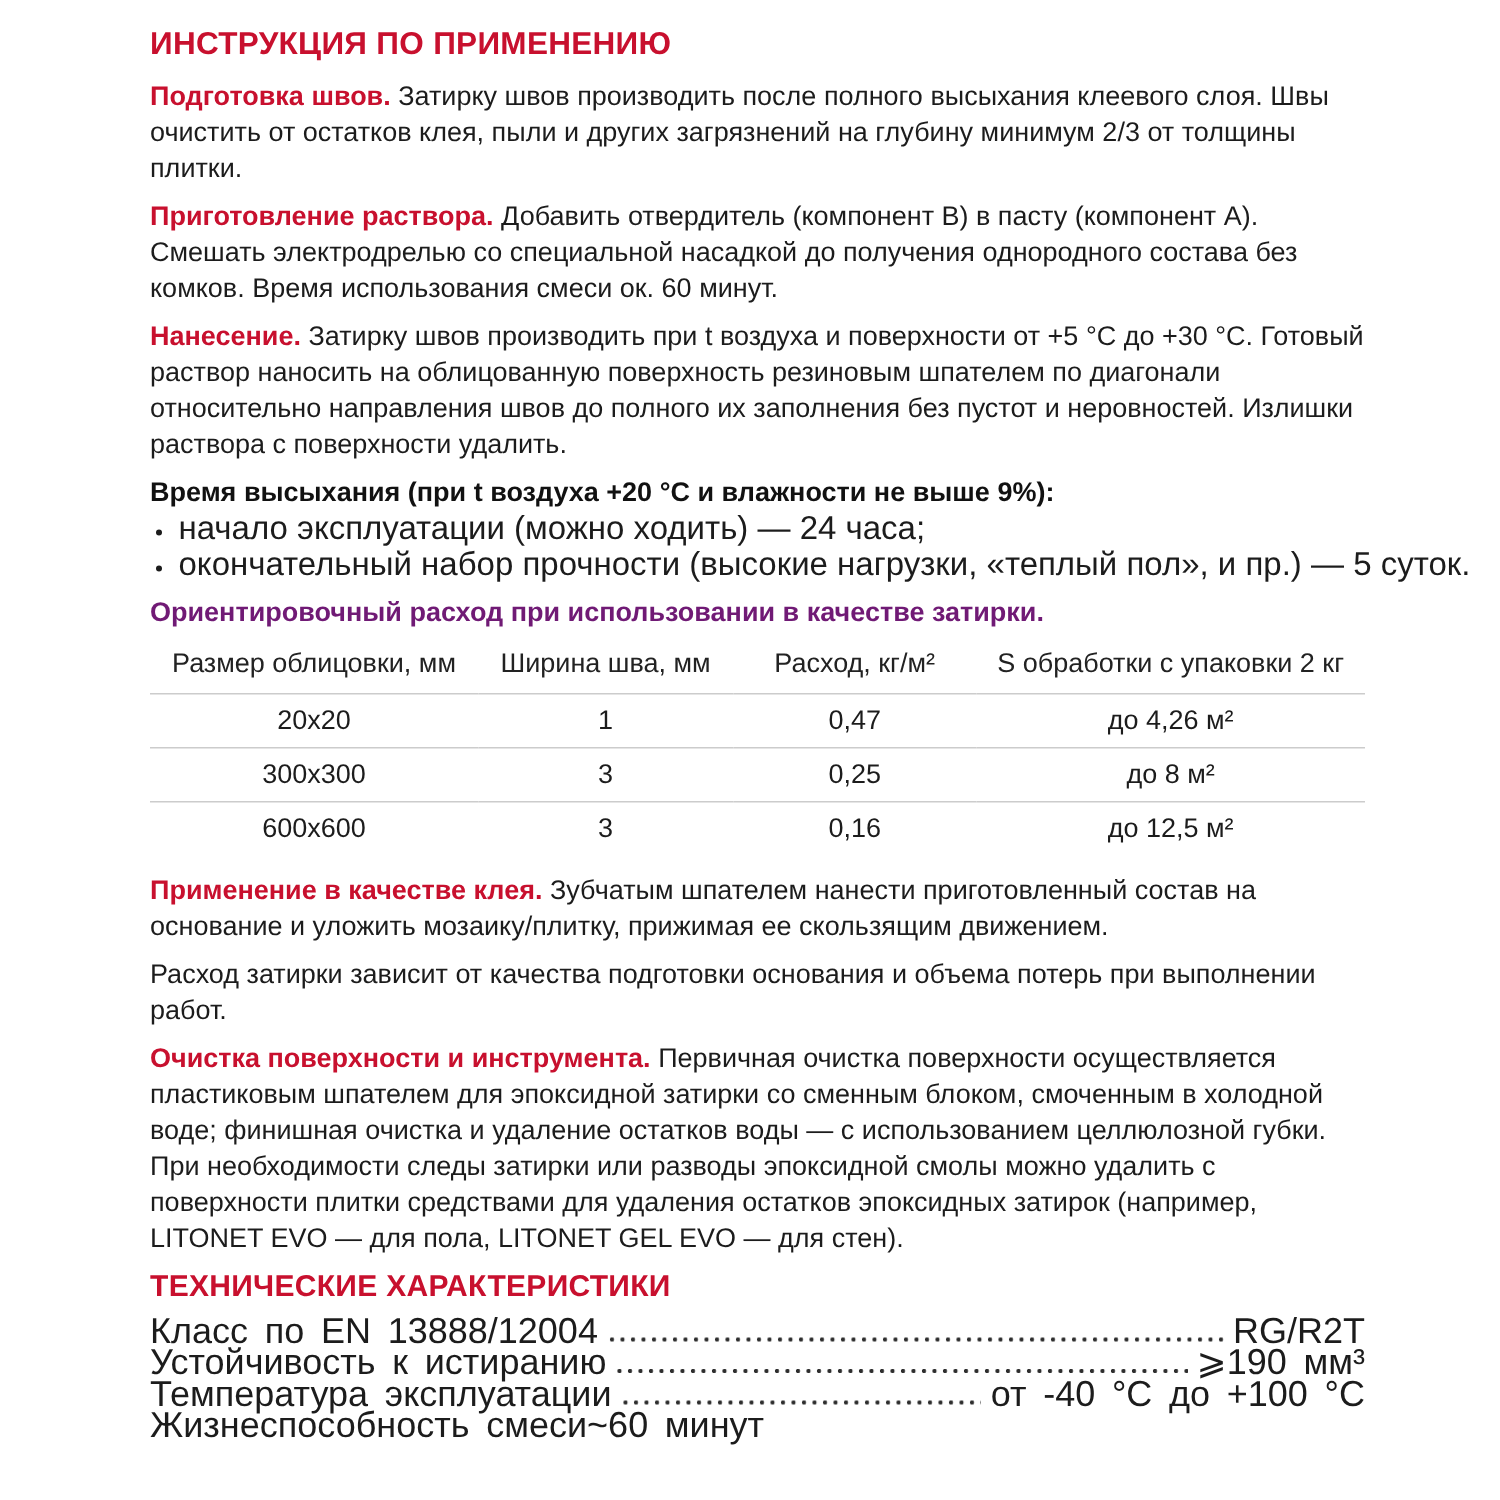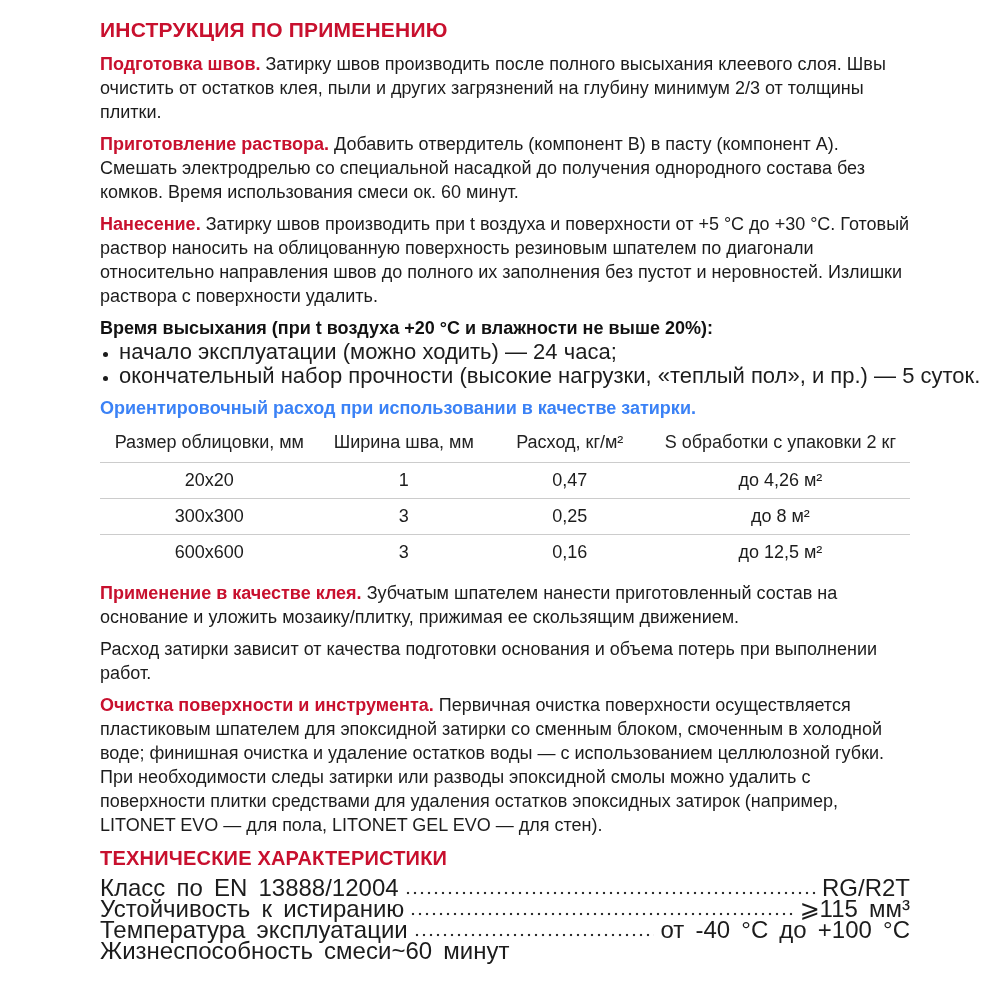--- a/index.html
+++ b/index.html
@@ -45,21 +45,21 @@
   ul.bullets li {
     font-size: 22px;
     line-height: 24px;
     white-space: nowrap;
   }
   ul.bullets li::marker { color: #1c1c1c; font-size: 15px; }
   .red-head {
     font-size: 18px;
     line-height: 24px;
     font-weight: bold;
-    color: #3b82f6;
+    color: #701a75;
     margin: 2px 0 10px 0;
   }
   table.cons {
     width: 100%;
     border-collapse: collapse;
     table-layout: fixed;
     margin-bottom: 10px;
   }
   table.cons th, table.cons td {
     font-size: 18px;
@@ -119,21 +119,21 @@
     <span class="lead">Приготовление раствора.</span>
     <span>Добавить отвердитель (компонент B) в пасту (компонент A). Смешать электродрелью со специальной насадкой до получения однородного состава без комков. Время использования смеси ок. 60 минут.</span>
   </p>
 
   <p class="para">
     <span class="lead">Нанесение.</span>
     <span>Затирку швов производить при t воздуха и поверхности от +5 °С до +30 °С. Готовый раствор наносить на облицованную поверхность резиновым шпателем по диагонали относительно направления швов до полного их заполнения без пустот и неровностей. Излишки раствора с поверхности удалить.</span>
   </p>
 
   <div>
-    <p class="bold-head">Время высыхания (при t воздуха +20 °С и влажности не выше 20%):</p>
+    <p class="bold-head">Время высыхания (при t воздуха +20 °С и влажности не выше 9%):</p>
     <ul class="bullets">
       <li>начало эксплуатации (можно ходить) — 24 часа;</li>
       <li>окончательный набор прочности (высокие нагрузки, «теплый пол», и пр.) — 5 суток.</li>
     </ul>
   </div>
 
   <p class="red-head">Ориентировочный расход при использовании в качестве затирки.</p>
 
   <table class="cons">
     <colgroup>
@@ -188,21 +188,21 @@
 
   <div class="specs">
     <div class="spec-row">
       <span class="spec-label">Класс по EN 13888/12004</span>
       <span class="dots"></span>
       <span class="spec-value">RG/R2T</span>
     </div>
     <div class="spec-row">
       <span class="spec-label">Устойчивость к истиранию</span>
       <span class="dots"></span>
-      <span class="spec-value">⩾115 мм³</span>
+      <span class="spec-value">⩾190 мм³</span>
     </div>
     <div class="spec-row">
       <span class="spec-label">Температура эксплуатации</span>
       <span class="dots"></span>
       <span class="spec-value">от -40 °С до +100 °С</span>
     </div>
     <div class="spec-row">
       <span class="spec-label">Жизнеспособность смеси</span>
 
       <span class="spec-value">~60 минут</span>

